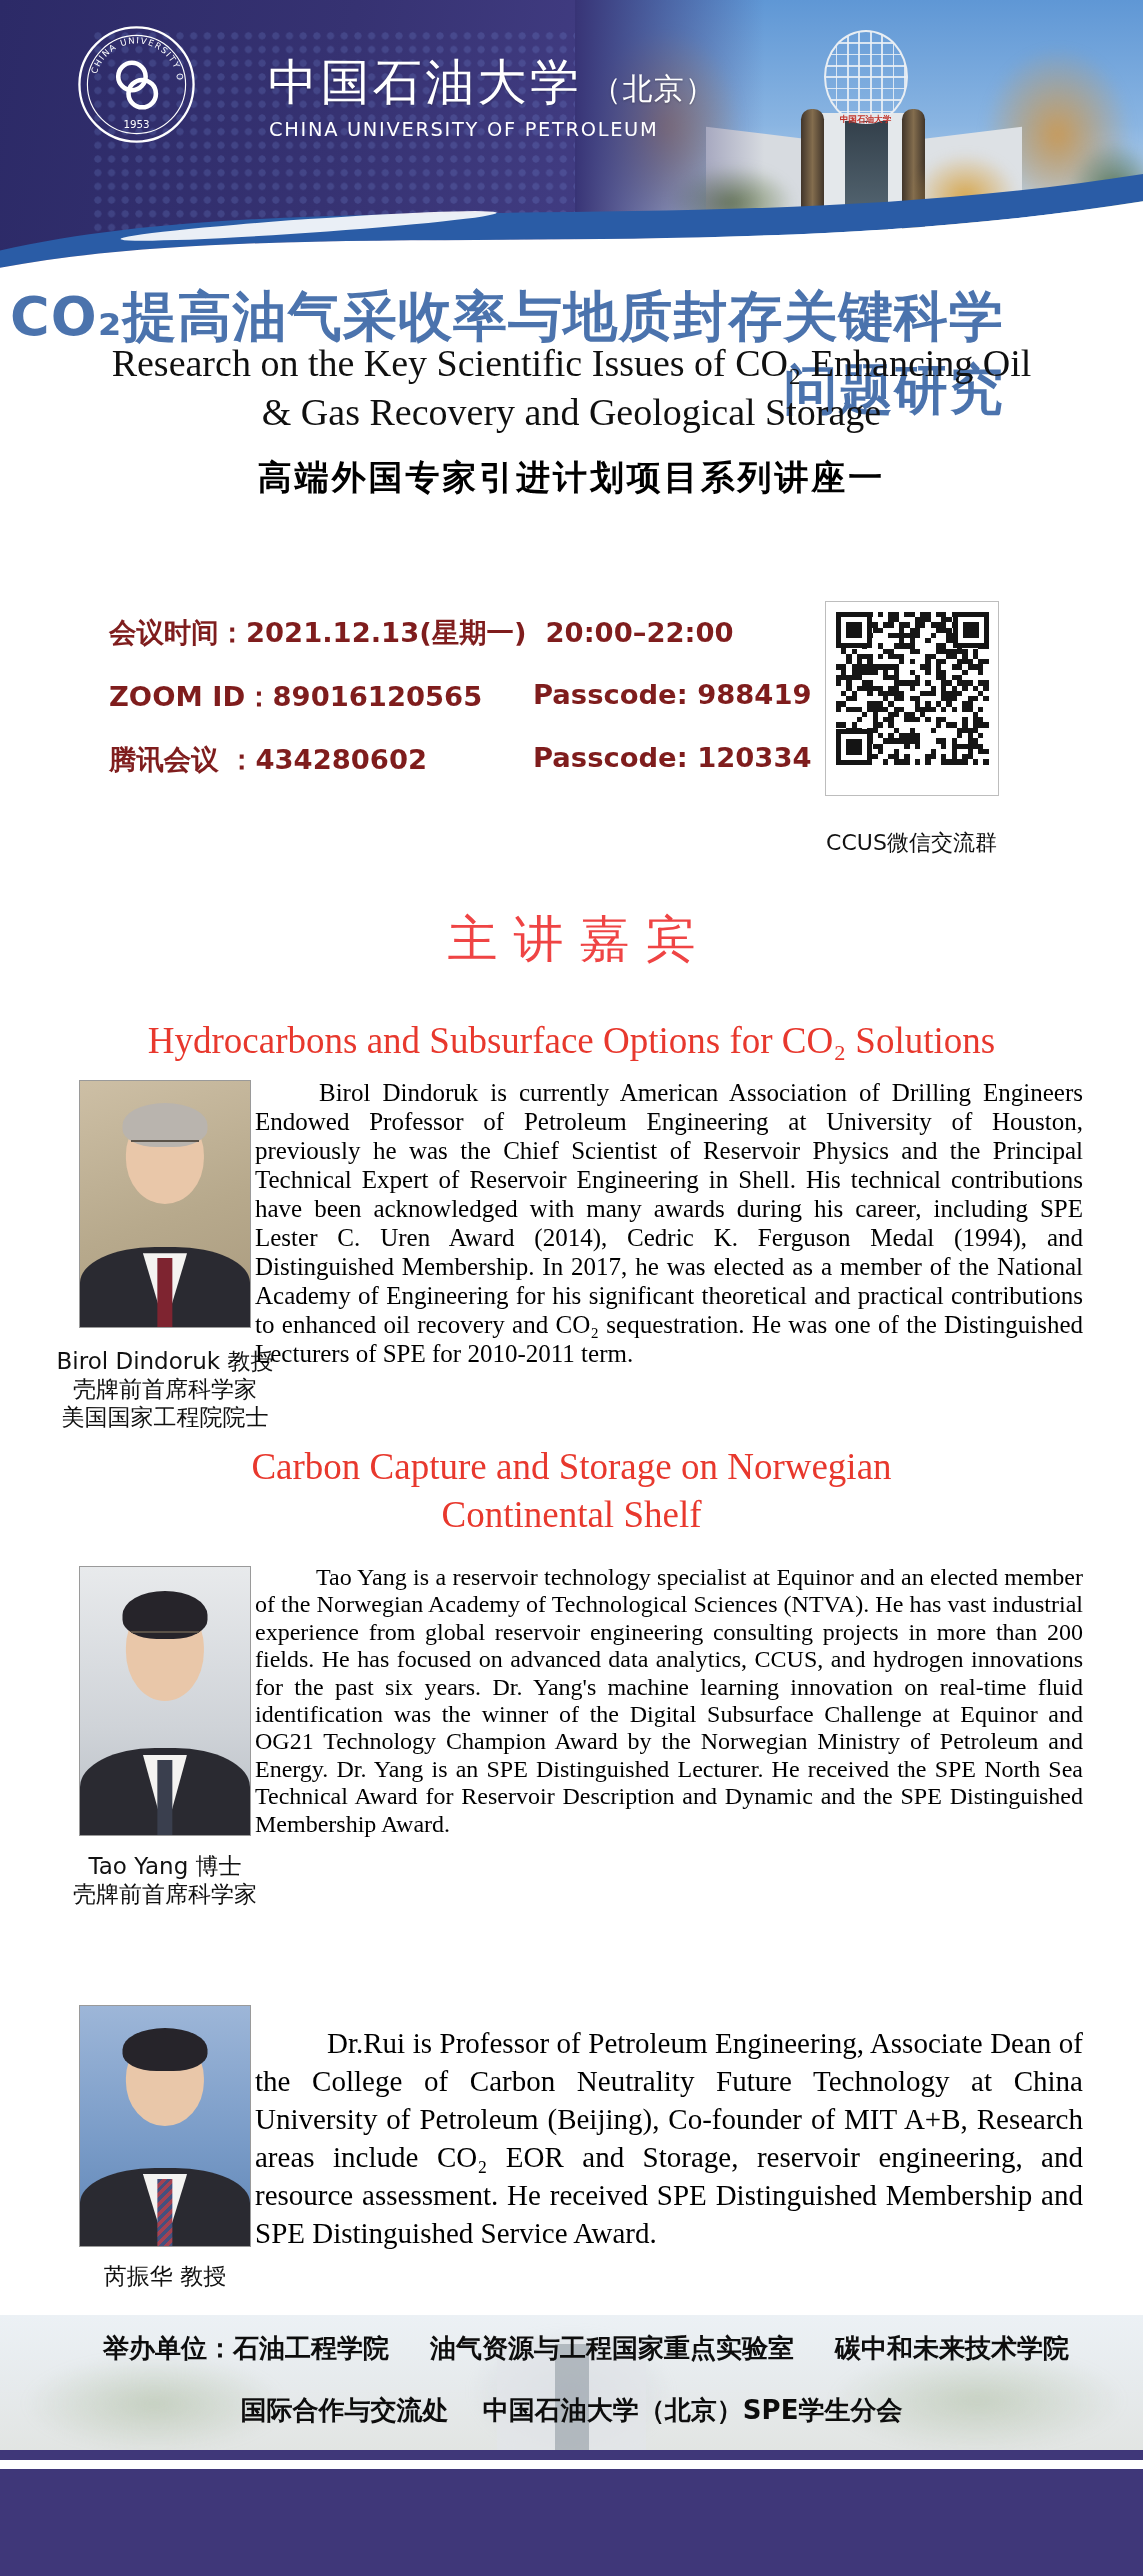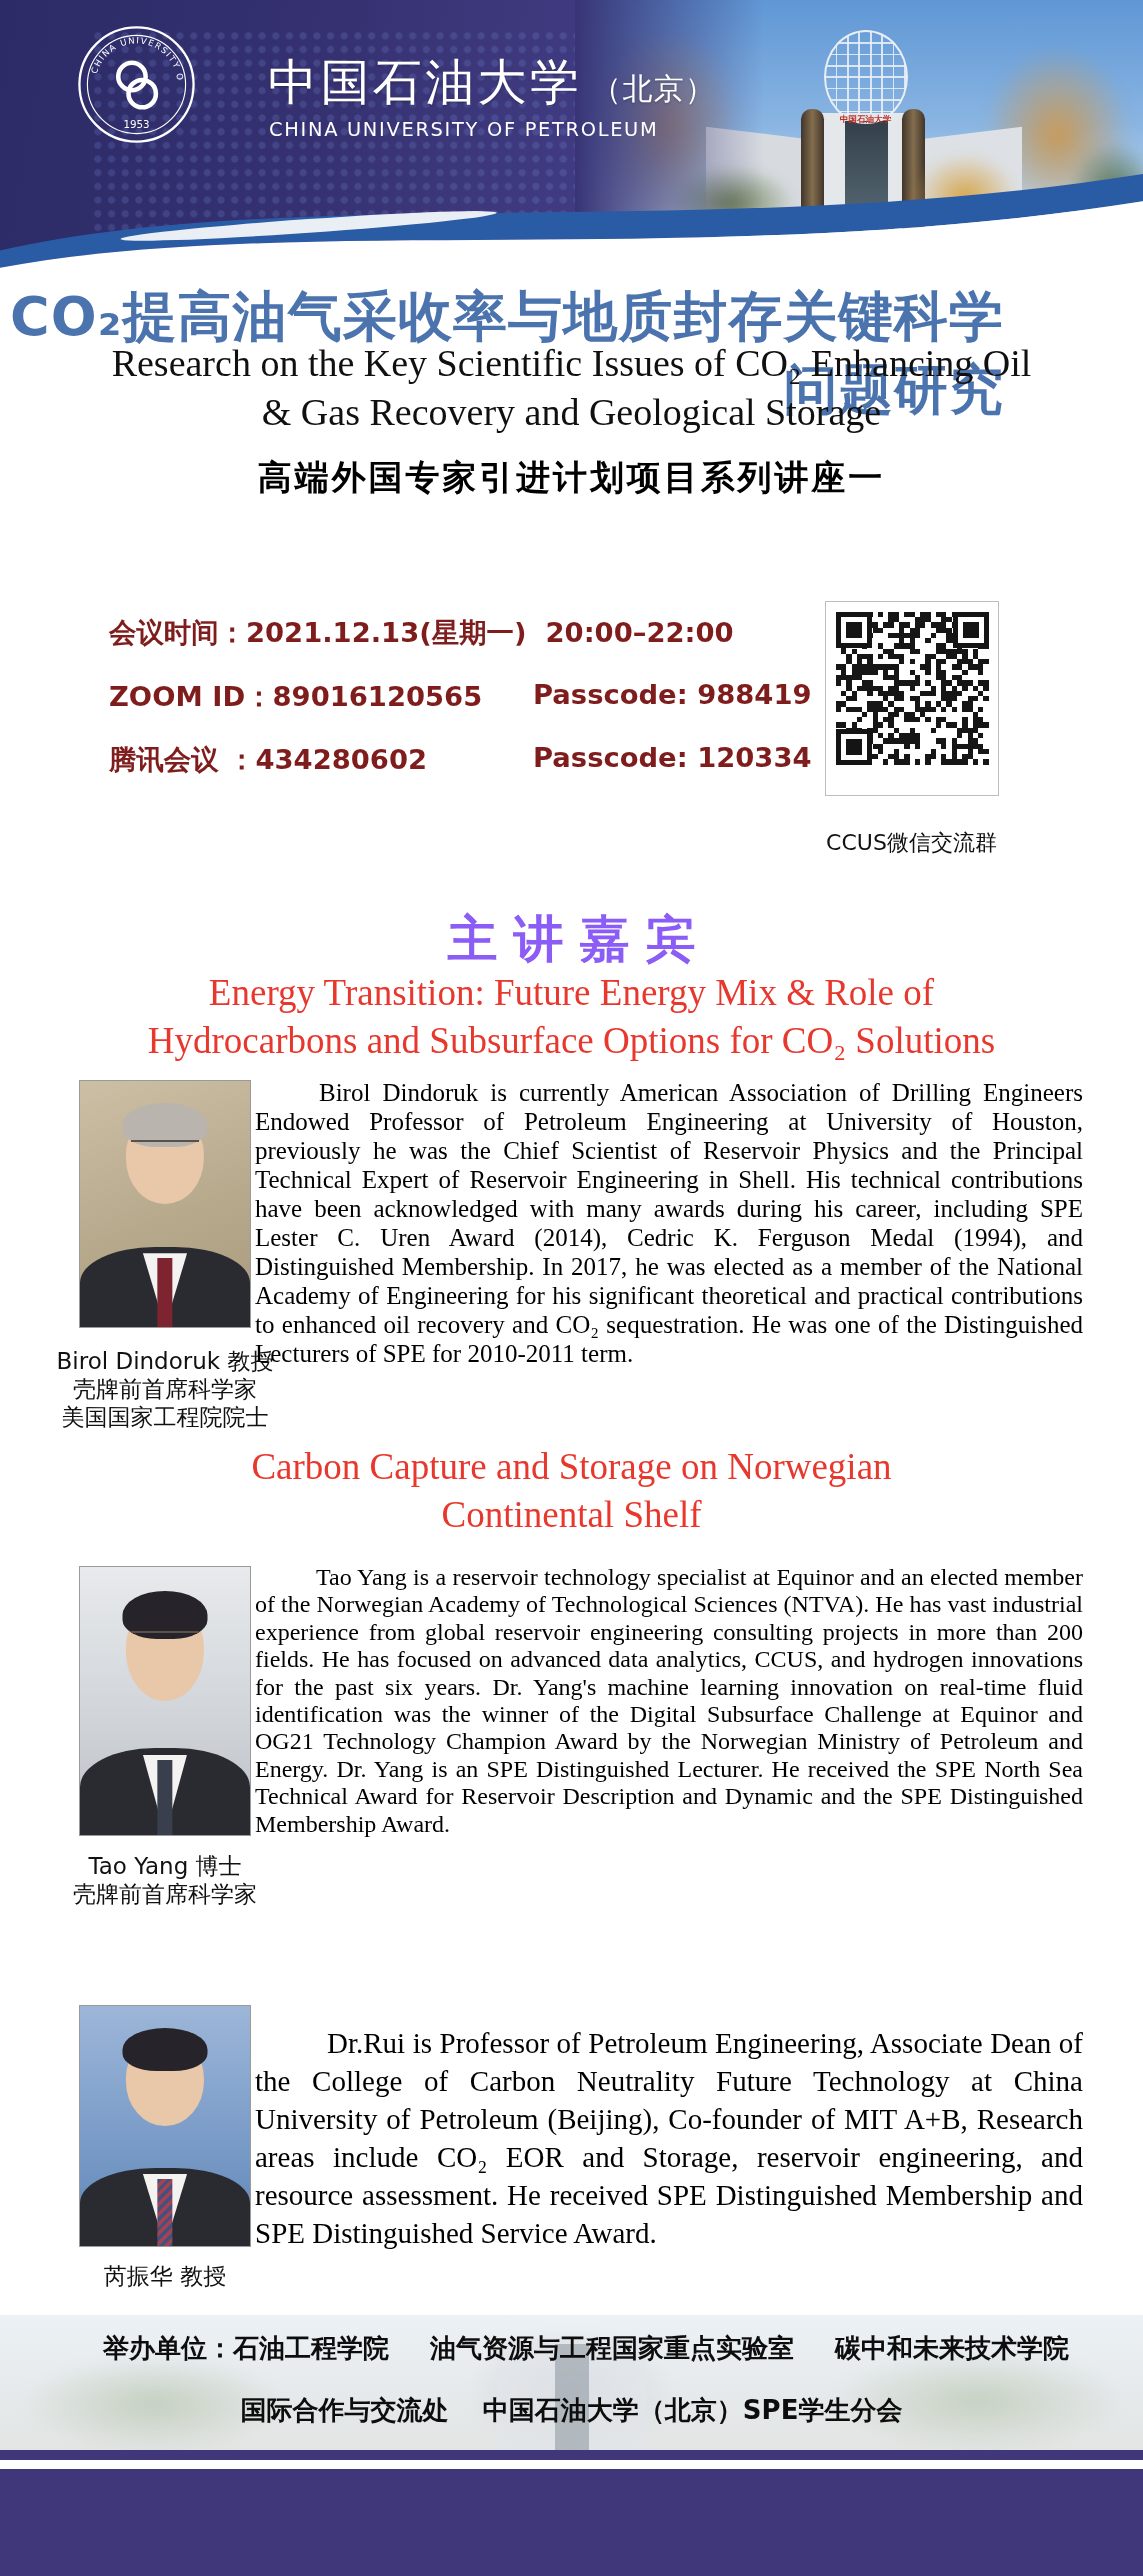--- a/index.html
+++ b/index.html
@@ -60,22 +60,22 @@
   .qr-inner{position:relative;width:153px;height:153px;}
   .qr-modules{position:absolute;inset:0;display:grid;grid-template-columns:repeat(29,1fr);grid-template-rows:repeat(29,1fr);}
   .qr-modules i{display:block;}
   .qr-modules i.on{background:#161616;}
   .qr-finder{position:absolute;width:26px;height:26px;border:5.1px solid #141414;background:#fff;}
   .qr-finder::after{content:"";position:absolute;left:5.1px;top:5.1px;width:16px;height:16px;background:#141414;}
   .qr-finder.tl{left:0;top:0}.qr-finder.tr{right:0;top:0}.qr-finder.bl{left:0;bottom:0}
   .qr-cap{position:absolute;left:797px;top:828px;width:229px;text-align:center;font-size:22px;color:#111;}
 
   
-  .cal-heading{position:absolute;left:0;width:1143px;text-align:center;color:#8b5cf6;
-               font-weight:bold;font-size:50px;letter-spacing:16px;text-indent:16px;}
+  .cal-heading{position:absolute;left:0;width:1143px;text-align:center;color:#ef4444;
+               font-weight:normal;font-size:50px;letter-spacing:16px;text-indent:16px;}
   .h-speakers{top:906px}.h-host{top:1941px}
   .talk-title{position:absolute;left:0;width:1143px;text-align:center;color:#e8382d;
               font-family:"Liberation Serif",serif;font-size:37px;}
   .tt1a{top:971px}.tt1b{top:1019px}.tt2a{top:1445px}.tt2b{top:1493px}
 
   
   .photo{position:absolute;left:79px;width:172px;overflow:hidden;border:0.6px solid #9a9a9a;box-sizing:border-box;}
   .photo1{top:1080px;height:248px;background:linear-gradient(160deg,#cdbfa5,#b7a98c 55%,#a99a7e);}
   .photo2{top:1566px;height:270px;background:linear-gradient(180deg,#e8eaec,#cfd3d8 60%,#b9bec5);}
   .photo3{top:2005px;height:242px;background:linear-gradient(180deg,#9db6d8,#7a9cc8 55%,#5f85b5);}
@@ -1029,21 +1029,20 @@
         </div>
       <div class="qr-finder tl"></div>
       <div class="qr-finder tr"></div>
       <div class="qr-finder bl"></div>
     </div>
   </div>
   <div class="qr-cap">CCUS微信交流群</div>
 
   <div class="cal-heading h-speakers">主讲嘉宾</div>
 
-  <div class="talk-title tt1a">Energy Transition: Future Energy Mix &amp; Role of</div>
   <div class="talk-title tt1b">Hydrocarbons and Subsurface Options for CO₂ Solutions</div>
 
   <div class="photo photo1">
     <div class="p-head"></div>
     <div class="p-hair hair-gray"></div>
     <div class="p-glasses"></div>
     <div class="p-body"></div>
     <div class="p-shirt"></div>
     <div class="p-tie tie-red"></div>
   </div>

